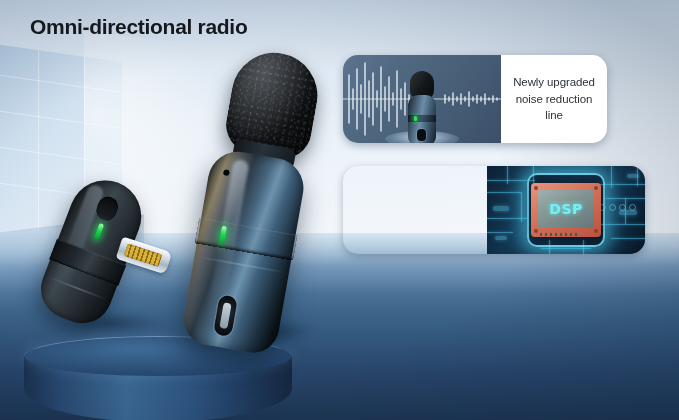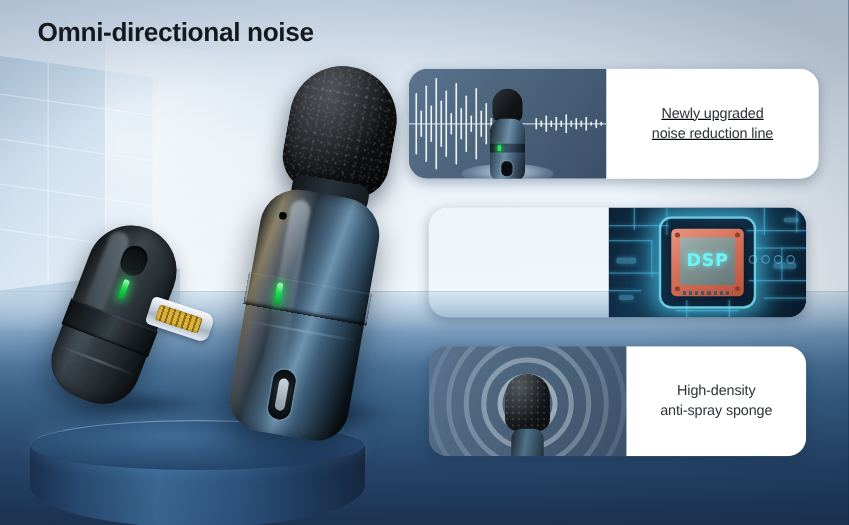--- a/index.html
+++ b/index.html
@@ -199,21 +199,21 @@
   }
   .h-sub{
     font-size:14.5px;color:#2c3137;margin:3px 0 0 1px;line-height:18px;letter-spacing:-.1px;
   }
 
   
   .panel{
     position:absolute;display:flex;border-radius:15px;overflow:hidden;
     box-shadow:0 3px 9px rgba(16,40,70,.30);
   }
-  .p1{left:327px;top:55px;width:328px;height:88px;text-decoration:underline;}
+  .p1{left:343px;top:55px;width:264px;height:88px;}
   .p2{left:343px;top:166px;width:302px;height:88px;}
   .p3{left:343px;top:277px;width:302px;height:88px;}
 
   .media{
     position:relative;width:158px;height:100%;overflow:hidden;
     background:linear-gradient(125deg,#5b7390 0%,#4e677f 35%,#445b73 70%,#3c5068 100%);
   }
   .caption{
     flex:1;background:#ffffff;display:flex;align-items:center;justify-content:center;
     text-align:center;padding:0 8px;box-sizing:border-box;
@@ -286,20 +286,21 @@
     position:absolute;left:50%;top:50%;transform:translate(-50%,-50%);
     width:74px;height:70px;border-radius:10px;
     box-shadow:0 0 16px 5px rgba(82,214,246,.55),0 0 34px 12px rgba(60,180,230,.30);
     border:2.5px solid rgba(120,232,255,.85);
   }
   .chip{
     position:absolute;left:50%;top:50%;transform:translate(-50%,-50%);
     width:58px;height:54px;border-radius:4px;
     background:linear-gradient(150deg,#e8957e 0%,#d4705a 45%,#b9533f 100%);
     box-shadow:0 0 8px rgba(0,0,0,.45);
+    padding-left:12px;
   }
   .chip .die{
     position:absolute;left:7px;top:7px;right:7px;bottom:9px;border-radius:2px;
     background:linear-gradient(150deg,#9fb0ad 0%,#7e918f 50%,#65767a 100%);
     display:flex;align-items:center;justify-content:center;
   }
   .chip .die b{
     font-family:"DejaVu Sans", sans-serif;
     font-size:14px;font-weight:bold;color:#6df3f6;letter-spacing:.5px;
     text-shadow:0 0 5px rgba(109,243,246,.9);
@@ -363,21 +364,21 @@
     <div class="mic-led"></div>
     <div class="mic-seam"></div>
     <div class="usbc">
         <i></i>
       </div>
   </div>
 
   <div class="vignette"></div>
 
   <div class="heading">
-    <div class="h-title">Omni-directional noise</div>
+    <div class="h-title">Omni-directional radio</div>
   </div>
 
   <div class="panel p1">
     <div class="media">
       <div class="wave-wrap">
         <svg width="158" height="88" viewBox="0 0 158 88">
           <g stroke="#eef4fa" stroke-width="1.3" stroke-linecap="round">
             <line x1="6" y1="20" x2="6" y2="68"></line>
               <line x1="10" y1="34" x2="10" y2="54"></line>
             <line x1="14" y1="14" x2="14" y2="74"></line>
@@ -465,35 +466,14 @@
             <div class="scr d"></div>
           <div class="die">
             <b>DSP</b>
           </div>
           <div class="legs"></div>
         </div>
       </div>
     </div>
   </div>
 
-  <div class="panel p3">
-    <div class="media">
-      <div class="rings">
-        <i></i>
-          <i></i>
-          <i></i>
-          <i></i>
-          <i></i>
-      </div>
-      <div class="mic3">
-        <div class="m3-head">
-            <span></span>
-          </div>
-        <div class="m3-body"></div>
-      </div>
-    </div>
-    <div class="caption">
-      <span>High-density
-anti-spray sponge</span>
-    </div>
-  </div>
 
 </div>
 
 </body></html>

